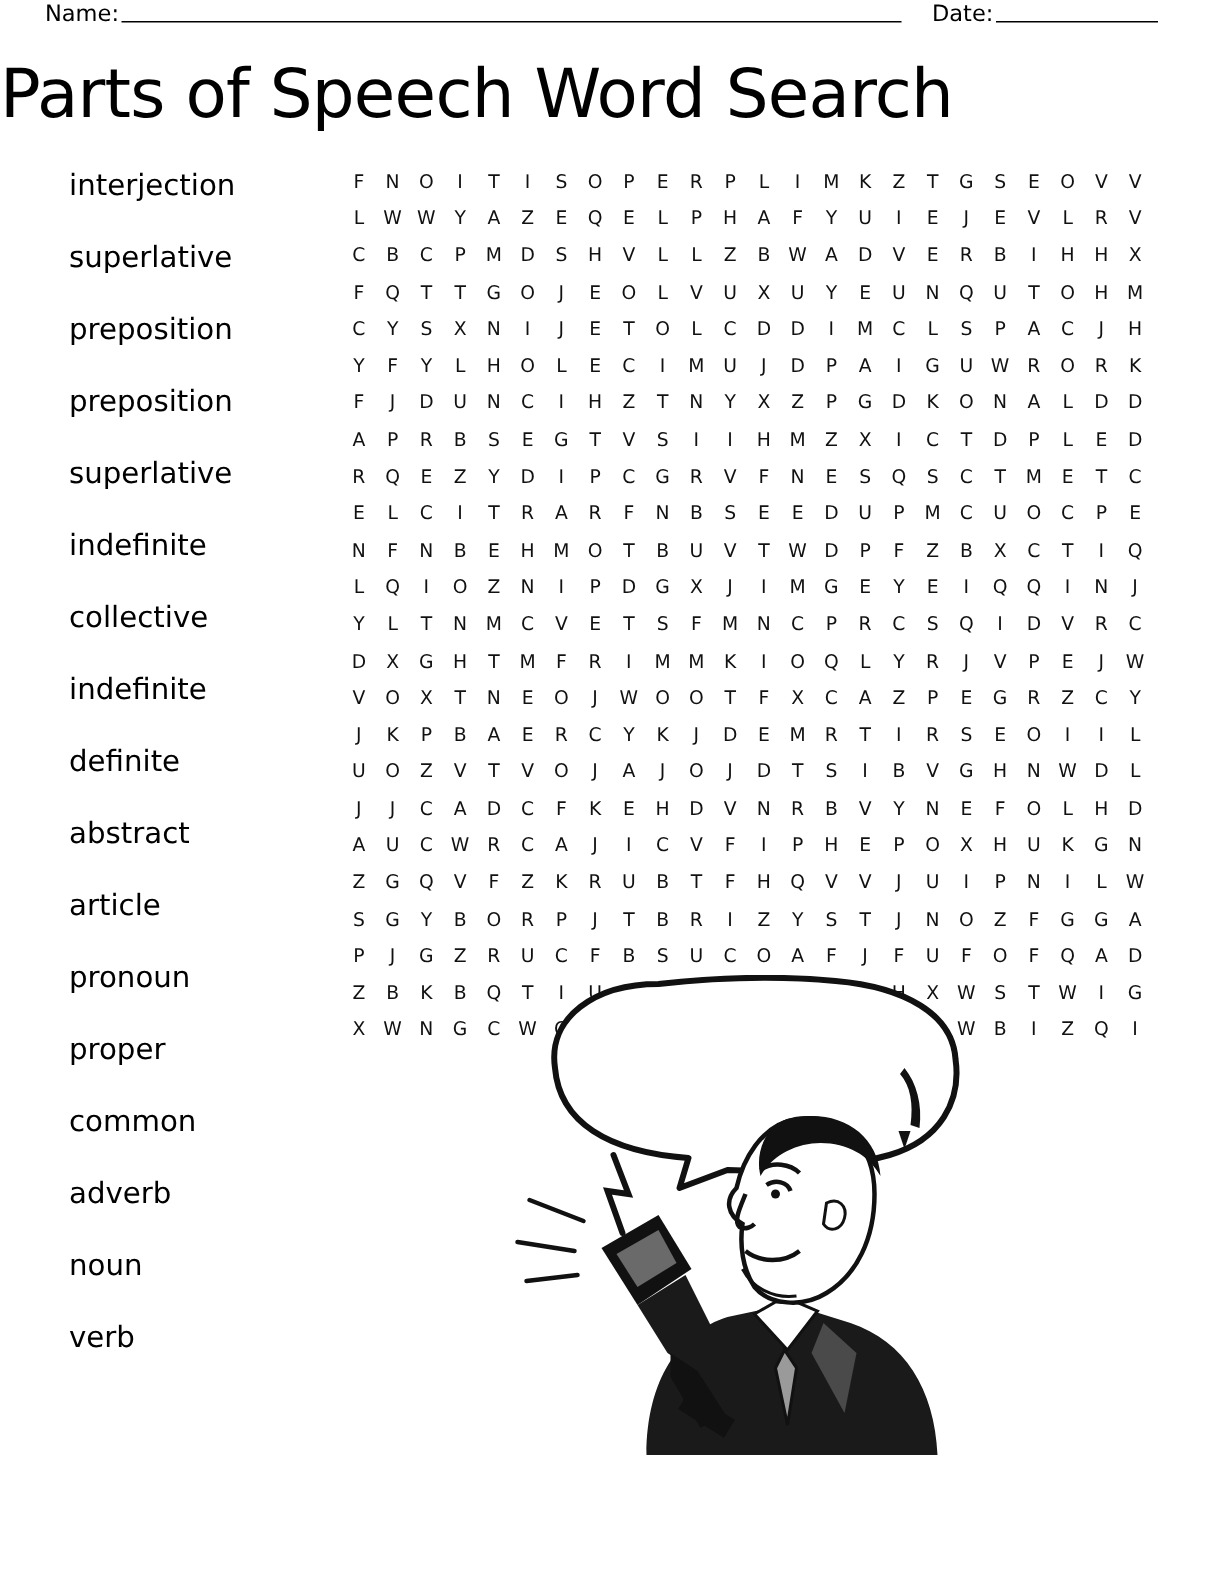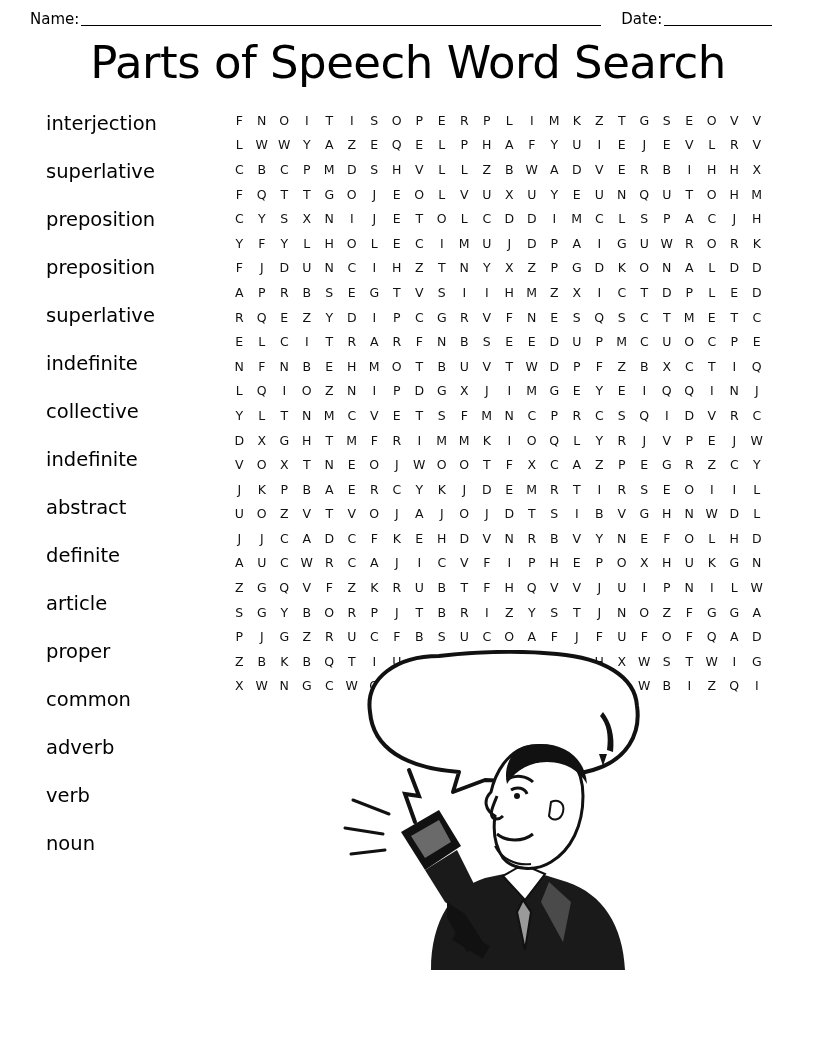--- a/index.html
+++ b/index.html
@@ -17,21 +17,20 @@
   }
 
   
   .header-line {
     position: absolute;
     top: 0px;
     left: 30px;
     right: 30px;
     height: 28px;
     display: flex;
-    align-items: flex-end;
     font-size: 15px;
     letter-spacing: 0px;
   }
   .header-line .label {
     white-space: nowrap;
   }
   .header-line .rule {
     border-bottom: 1px solid #000;
     height: 14px;
     margin: 0 2px 2px 2px;
@@ -39,21 +38,20 @@
   .rule-name { width: 520px; }
   .rule-date { width: 108px; }
   .date-label { margin-left: 18px; }
 
   
   .title {
     position: absolute;
     top: 36px;
     left: 0;
     width: 816px;
-    text-align: center;
     font-size: 45px;
     font-weight: 400;
     font-family: "DejaVu Sans", sans-serif;
     letter-spacing: -0.5px;
   }
 
   
   .word-list {
     position: absolute;
     top: 100px;
@@ -110,28 +108,29 @@
 
 <div class="word-list">
   <div class="word-item">interjection</div>
   <div class="word-item">superlative</div>
   <div class="word-item">preposition</div>
   <div class="word-item">preposition</div>
   <div class="word-item">superlative</div>
   <div class="word-item">indefinite</div>
   <div class="word-item">collective</div>
   <div class="word-item">indefinite</div>
+  <div class="word-item">definite</div>
   <div class="word-item">abstract</div>
-  <div class="word-item">definite</div>
   <div class="word-item">article</div>
+  <div class="word-item">pronoun</div>
   <div class="word-item">proper</div>
   <div class="word-item">common</div>
   <div class="word-item">adverb</div>
+  <div class="word-item">noun</div>
   <div class="word-item">verb</div>
-  <div class="word-item">noun</div>
 </div>
 
 <div class="grid" id="letter-grid">
     <div class="grid-row">
       <div class="grid-cell">F</div>
       <div class="grid-cell">N</div>
       <div class="grid-cell">O</div>
       <div class="grid-cell">I</div>
       <div class="grid-cell">T</div>
       <div class="grid-cell">I</div>

